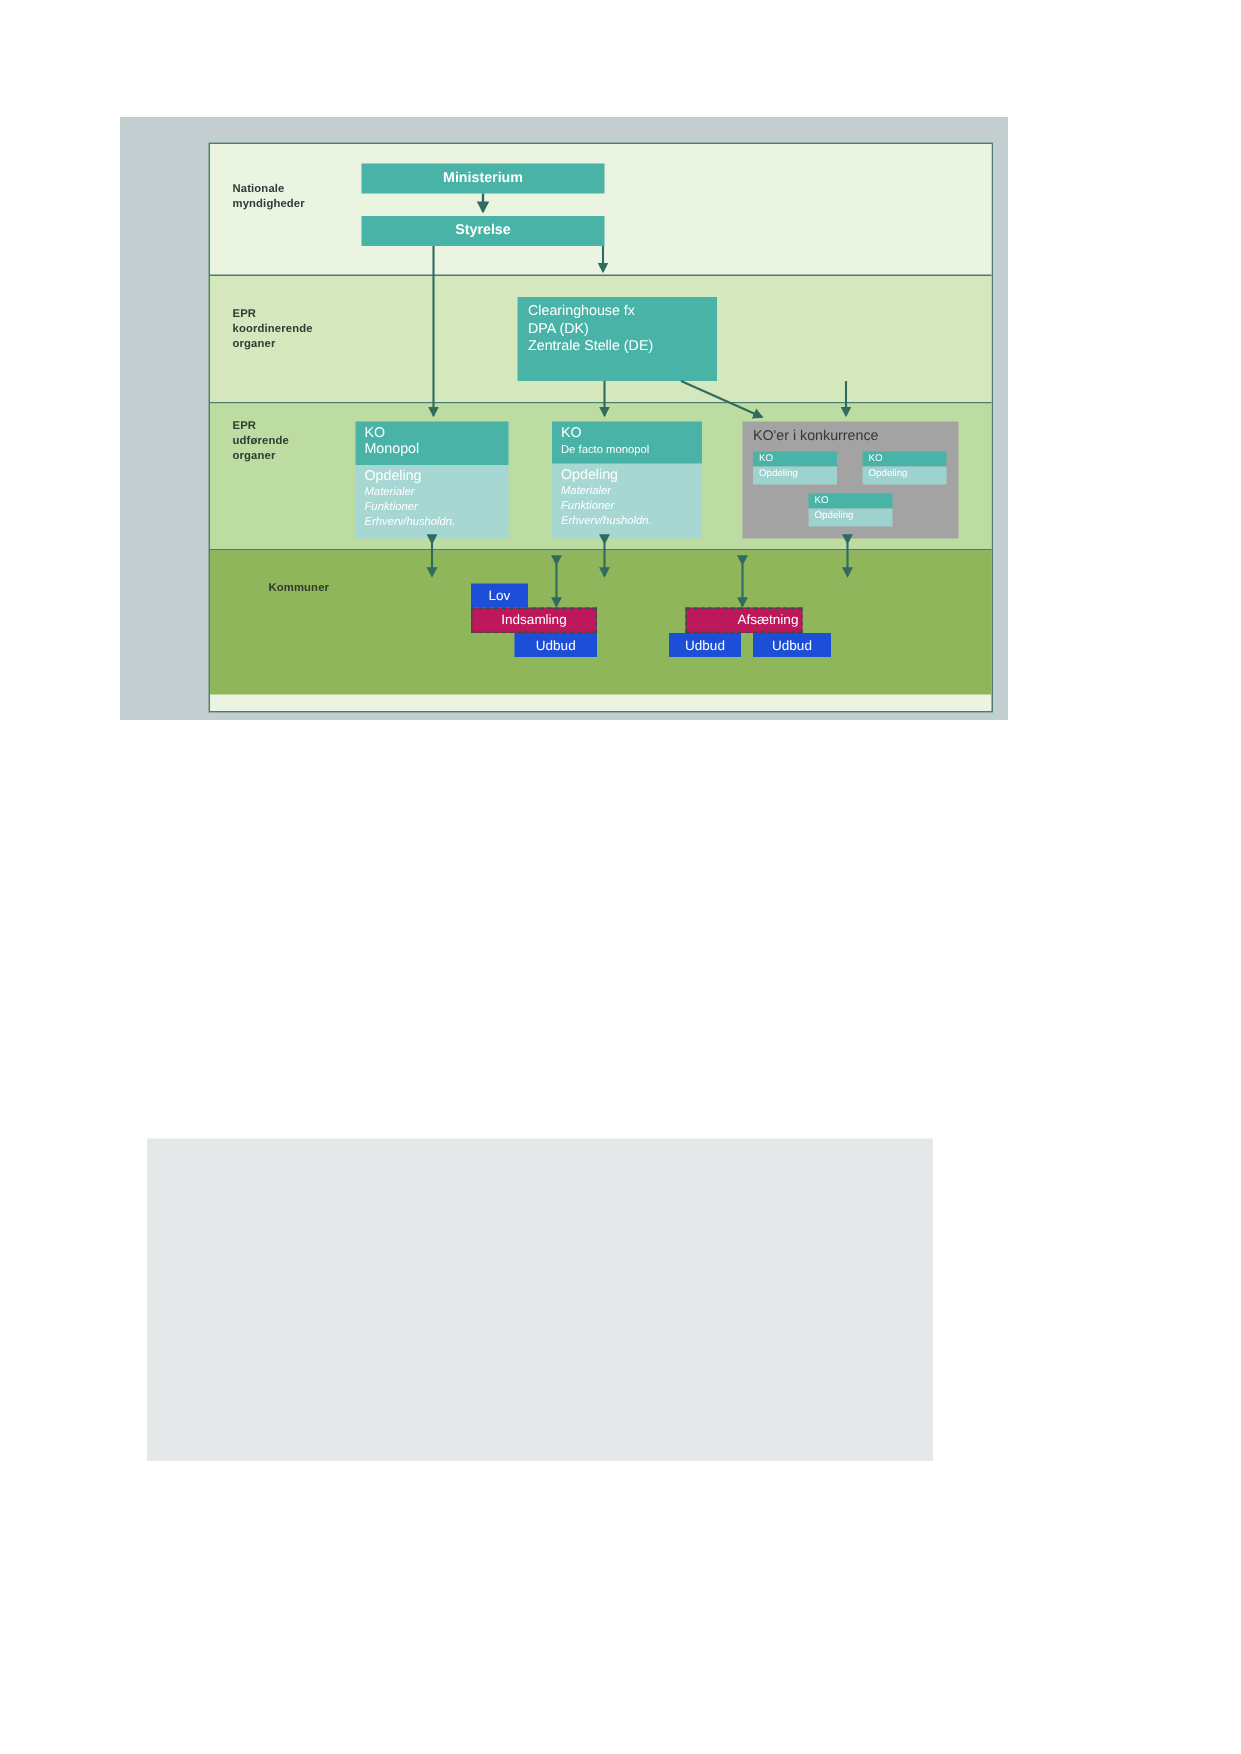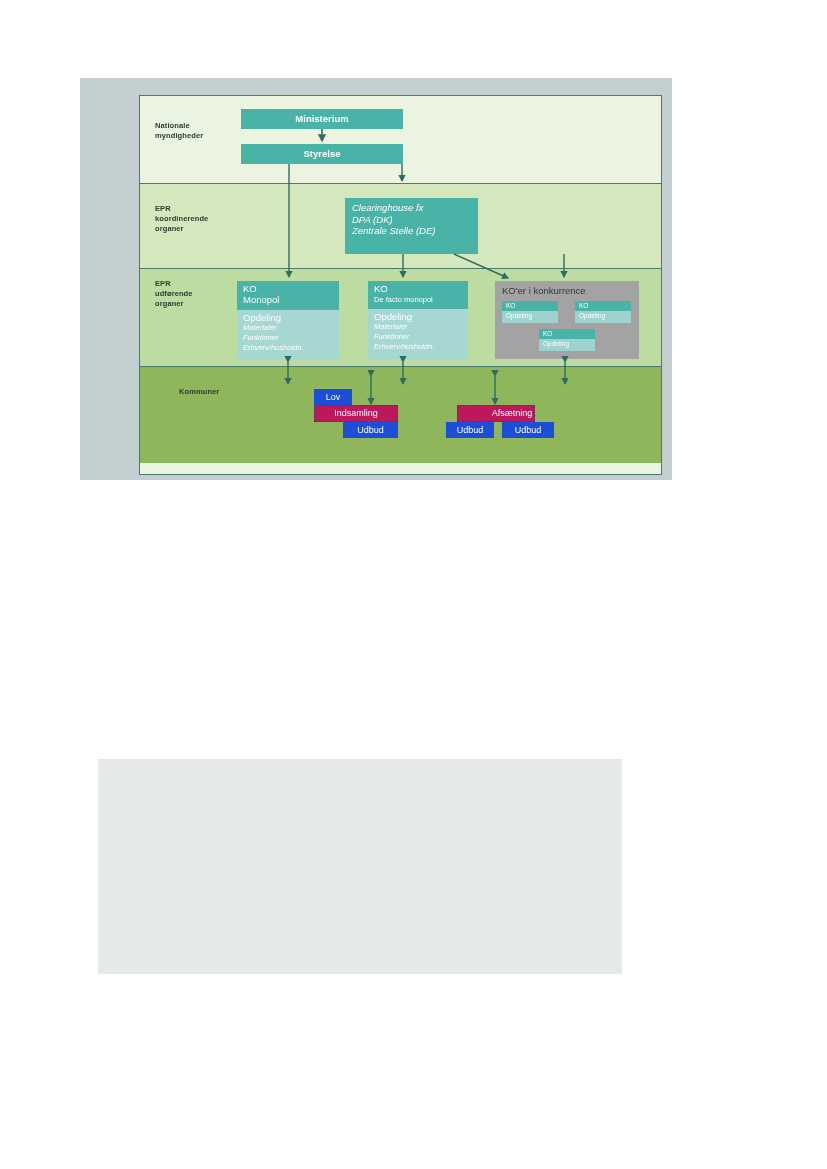--- a/index.html
+++ b/index.html
@@ -75,21 +75,20 @@
     line-height: 1.22;
   }
   .tealbox.center {
     display: flex;
     align-items: center;
     justify-content: center;
     font-weight: bold;
   }
   .tealbox.pad {
     padding: 4px 6px 16px 7px;
-    font-style: italic;
   }
 
   
   #box-ministerium { left: 101px; top: 13px; width: 162px; height: 20px; }
   #box-styrelse    { left: 101px; top: 48px; width: 162px; height: 20px; }
 
   
   #box-clearinghouse { left: 205px; top: 14px; width: 133px; height: 56px; }
   #box-intern        { left: 355px; top: 14px; width: 144px; height: 56px; }
 

